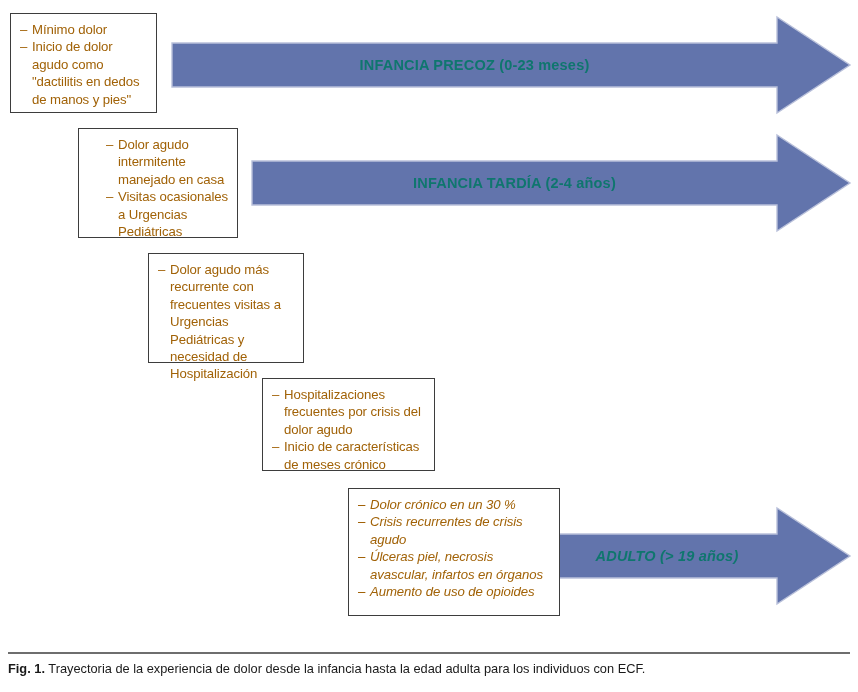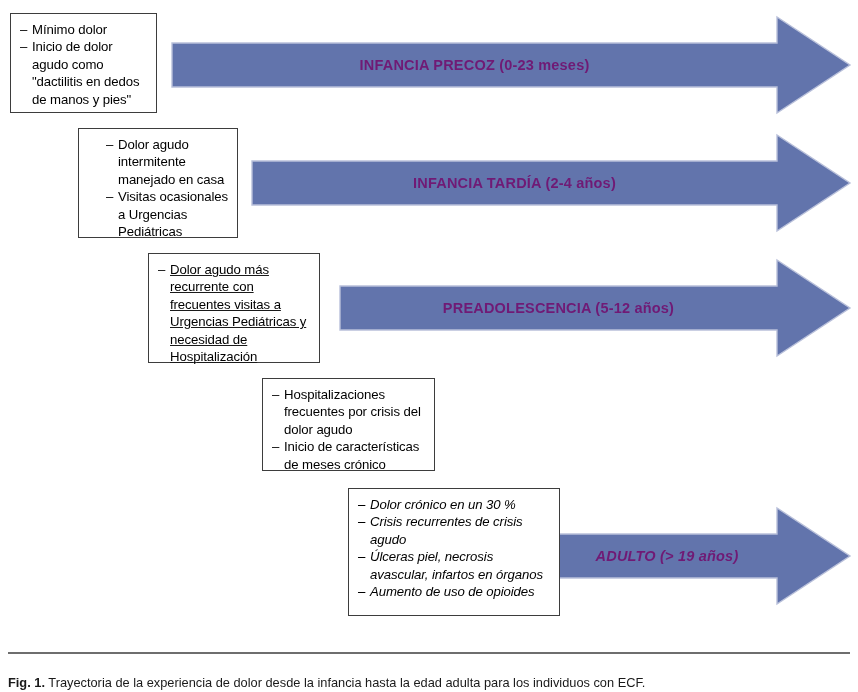--- a/index.html
+++ b/index.html
@@ -39,21 +39,21 @@
   .callout ul {
     list-style: none;
     margin: 0;
     padding: 0;
   }
   .callout li {
     position: relative;
     padding-left: 12px;
     font-size: 13.2px;
     line-height: 17.4px;
-    color: #000000;
+    color: #a16207;
     letter-spacing: -0.1px;
   }
   .callout li::before {
     content: "\2013";
     position: absolute;
     left: 0;
     top: 0;
   }
   
   .arrow {
@@ -64,41 +64,41 @@
     display: block;
     overflow: visible;
   }
   .arrow-label {
     position: absolute;
     top: 0;
     height: 100%;
     display: flex;
     align-items: center;
     justify-content: center;
-    color: #701a75;
+    color: #0f766e;
     font-weight: bold;
     font-size: 14.5px;
     letter-spacing: 0.2px;
     white-space: nowrap;
     z-index: 2;
     pointer-events: none;
   }
   
   .caption-rule {
     position: absolute;
     left: 8px;
     top: 652px;
     width: 842px;
     height: 1.5px;
     background: #6e6e6e;
   }
   .caption {
     position: absolute;
     left: 8px;
-    top: 674px;
+    top: 660px;
     width: 844px;
     font-size: 12.8px;
     line-height: 17px;
     color: #1a1a1a;
     white-space: nowrap;
   }
   .caption .caption-label {
     font-weight: bold;
   }
 </style>
@@ -128,30 +128,24 @@
         <li>Visitas ocasionales a Urgencias Pediátricas</li>
       </ul>
     </div>
     <div class="arrow" style="left:252px; top:133px; width:600px; height:100px;">
       <svg width="600" height="100" viewBox="0 0 600 100" preserveAspectRatio="none">
         <polygon points="0,28 525,28 525,2 598,50 525,98 525,72 0,72" fill="#6274AC" stroke="#b9c0da" stroke-width="1.4"></polygon>
       </svg>
       <div class="arrow-label" style="left:0px; width:525px;">INFANCIA TARDÍA (2-4 años)</div>
     </div>
 
-    <div class="callout" style="left:148px; top:253px; width:172px; height:110px;text-decoration:underline;">
+    <div class="callout" style="left:148px; top:253px; width:156px; height:110px;">
       <ul>
         <li>Dolor agudo más recurrente con frecuentes visitas a Urgencias Pediátricas y necesidad de Hospitalización</li>
       </ul>
-    </div>
-    <div class="arrow" style="left:340px; top:258px; width:512px; height:100px;">
-      <svg width="512" height="100" viewBox="0 0 512 100" preserveAspectRatio="none">
-        <polygon points="0,28 437,28 437,2 510,50 437,98 437,72 0,72" fill="#6274AC" stroke="#b9c0da" stroke-width="1.4"></polygon>
-      </svg>
-      <div class="arrow-label" style="left:0px; width:437px;">PREADOLESCENCIA (5-12 años)</div>
     </div>
 
     <div class="callout" style="left:235px; top:378px; width:173px; height:93px;margin-left:27px;">
       <ul>
         <li>Hospitalizaciones frecuentes por crisis del dolor agudo</li>
         <li>Inicio de características de meses crónico</li>
       </ul>
     </div>
 
     <div class="callout" style="left:348px; top:488px; width:212px; height:128px;font-style:italic;">

